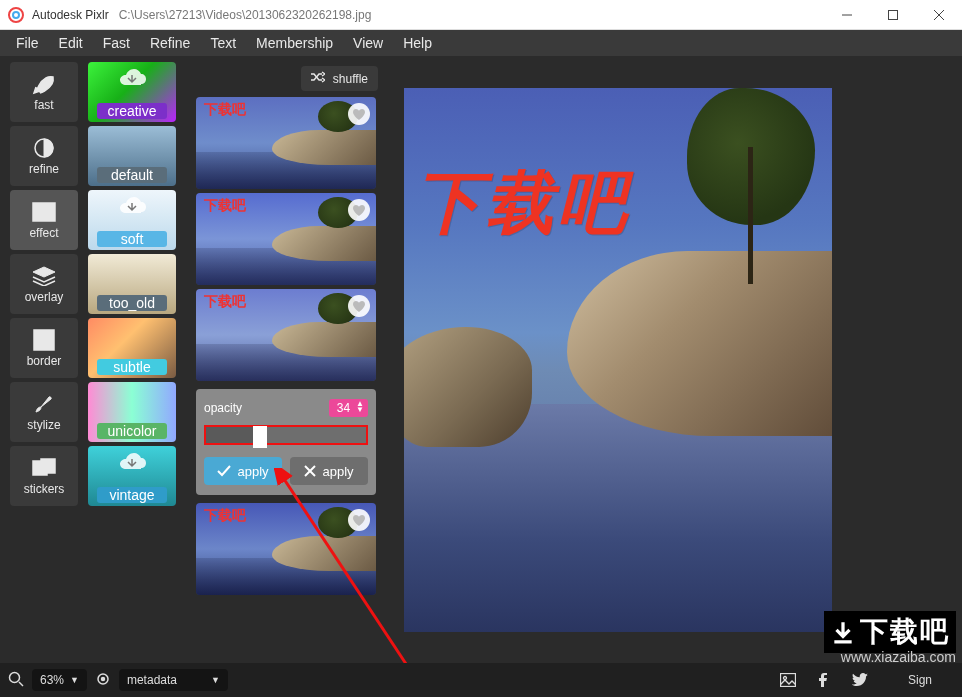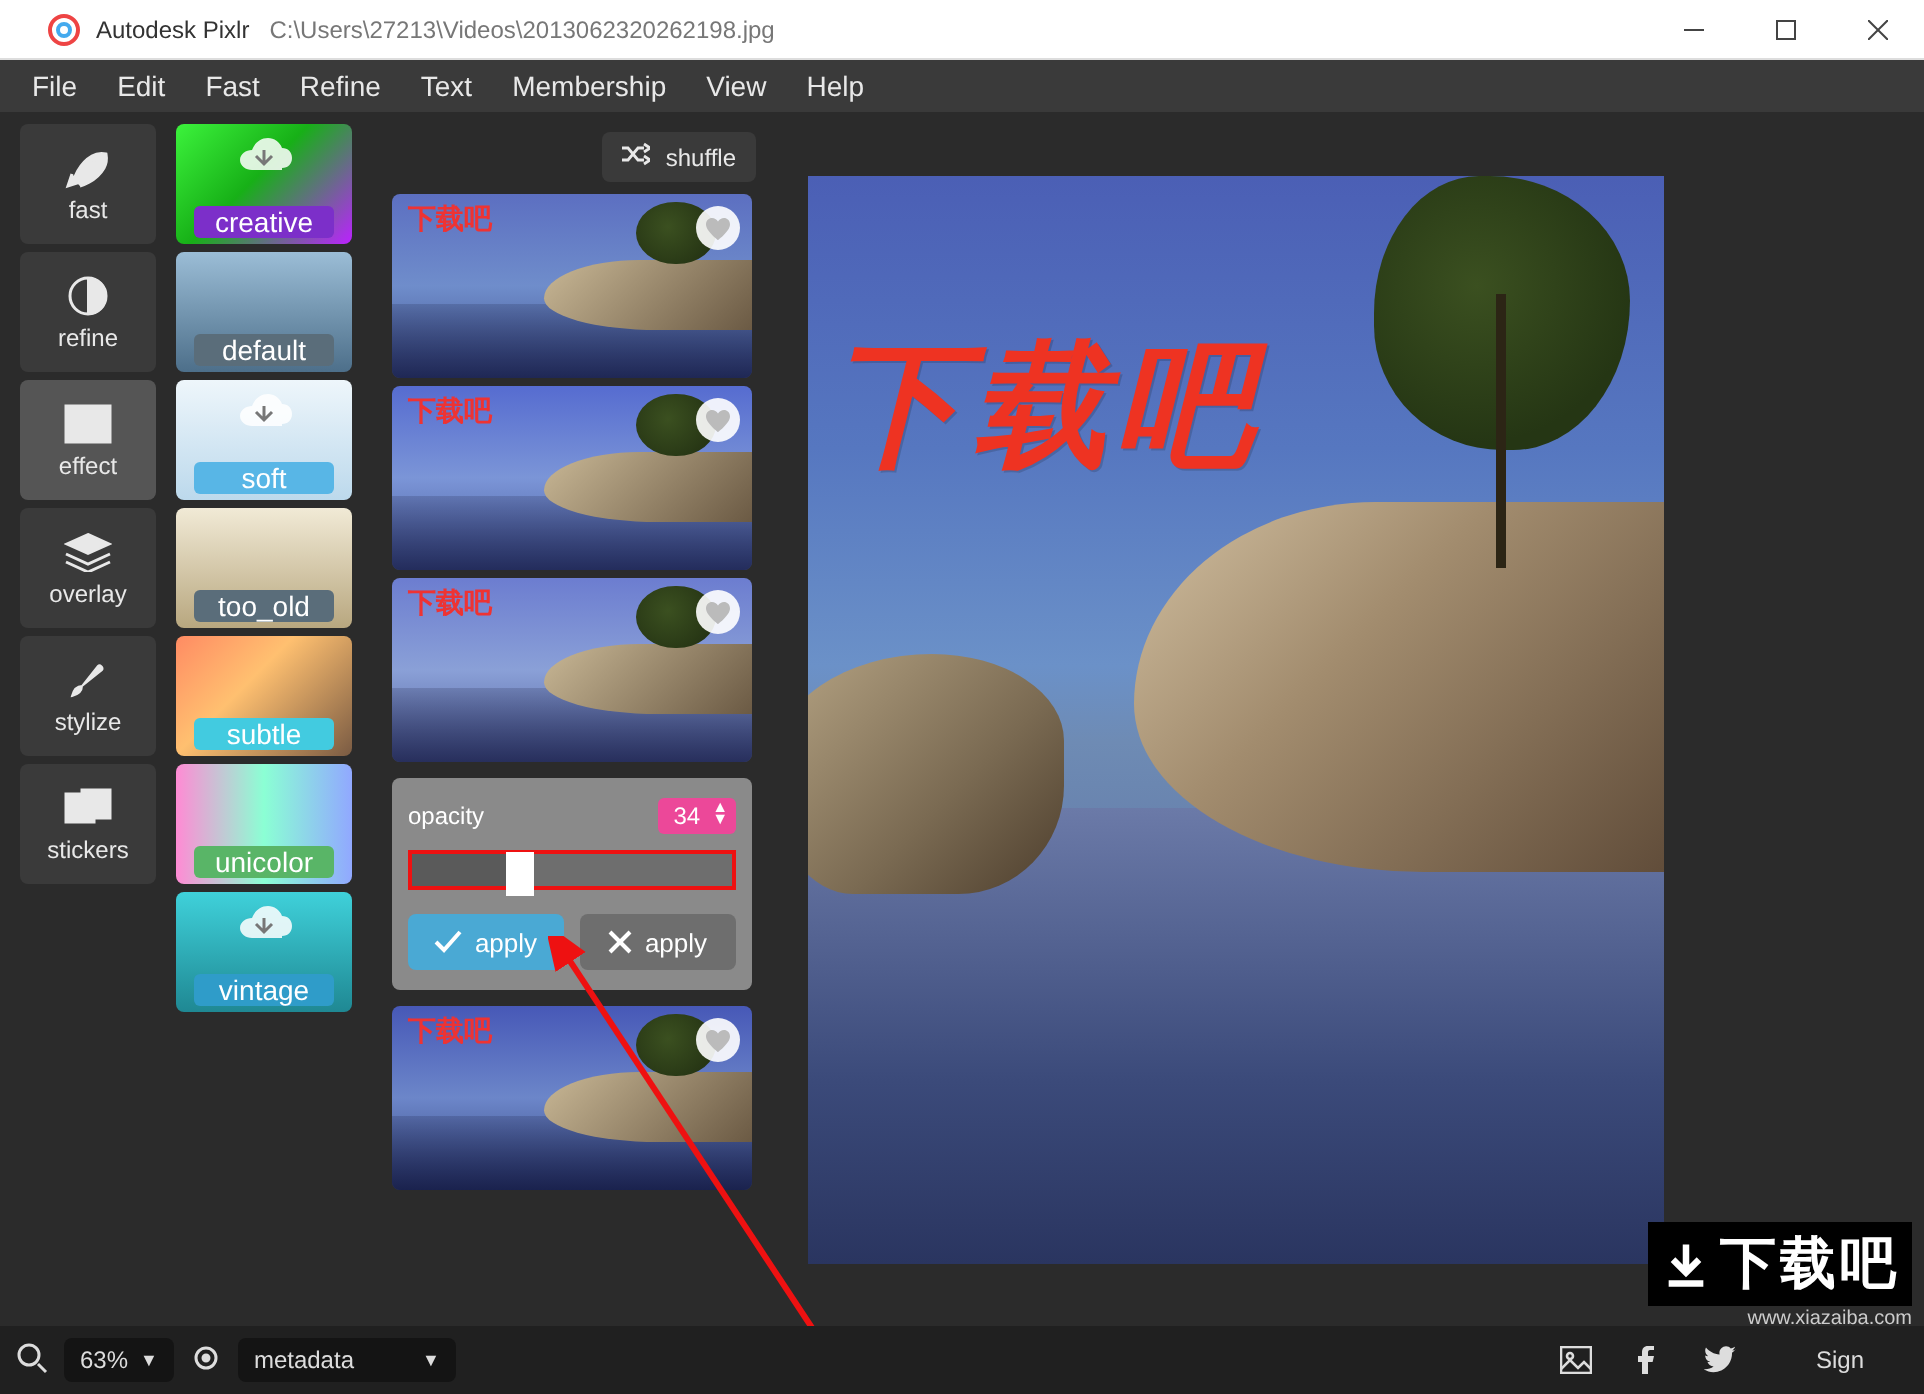--- a/index.html
+++ b/index.html
@@ -1,19 +1,19 @@
 <!DOCTYPE html>
 <html><head>
 <meta charset="utf-8">
 <style>
   * { box-sizing: border-box; user-select: none; }
   body { margin: 0; font-family: "Segoe UI", Arial, sans-serif; background: #2b2b2b; width: 962px; height: 697px; overflow: hidden; position: relative; }
 
   
-  .titlebar { height: 30px; background: #fff; display: flex; align-items: center; padding: 0 0 0 24px; color: #555; font-size: 12px; border-bottom: 1px solid #ddd; }
+  .titlebar { height: 30px; background: #fff; display: flex; align-items: center; padding: 0 0 0 8px; color: #555; font-size: 12px; border-bottom: 1px solid #ddd; }
   .titlebar .app-icon { width: 16px; height: 16px; border-radius: 50%; border: 2px solid #e44; display: inline-block; position: relative; margin-right: 8px; }
   .titlebar .app-icon::after { content: ""; position: absolute; inset: 2px; border-radius: 50%; border: 2px solid #4ae; }
   .titlebar .title-text { flex: 0 0 auto; color: #333; margin-right: 10px; }
   .titlebar .path-text { flex: 1; color: #777; }
   .win-btns { display: flex; }
   .win-btn { width: 46px; height: 30px; display: flex; align-items: center; justify-content: center; font-size: 12px; color: #444; }
   .win-btn svg { width: 10px; height: 10px; stroke: #444; stroke-width: 1; fill: none; }
 
   
   .menubar { height: 26px; background: #3a3a3a; display: flex; align-items: center; padding: 0 6px; gap: 0; }
@@ -78,21 +78,21 @@
   .sb-pill { background: #3a3a3a; border-radius: 4px; padding: 4px 8px; display: flex; align-items: center; gap: 6px; }
   .sb-dark { background: #141414; }
   .sb-social { margin-left: auto; display: flex; align-items: center; gap: 20px; }
   .sb-social .sico { width: 16px; height: 16px; display: flex; align-items: center; justify-content: center; }
   .sb-sign { margin-left: 20px; margin-right: 22px; }
 
   
   .brand { position: absolute; right: 6px; bottom: 0; width: 140px; height: 70px; color: #fff; }
   .brand .bbox { position: absolute; right: 0; bottom: 10px; background: #000; color: #fff; font-family: "SimHei","Microsoft YaHei",sans-serif; font-size: 28px; font-weight: 700; padding: 2px 6px; letter-spacing: 2px; display: flex; align-items: center; gap: 4px; }
   .brand .bbox .barrow { width: 26px; height: 26px; }
-  .brand .burl { position: absolute; right: 0; bottom: -2px; font-size: 10px; color: #ccc; }
+  .brand .burl { position: absolute; right: 0; bottom: -2px; font-size: 14px; color: #ccc; }
 
   
   .mini-scene { position: absolute; inset: 0; }
   .mini-scene .ms-sky { position: absolute; inset: 0; }
   .mini-scene .ms-water { position: absolute; left: 0; right: 0; top: 60%; bottom: 0; }
   .mini-scene .ms-rock { position: absolute; right: 0; top: 36%; width: 58%; height: 38%; border-radius: 50% 0 0 60% / 60% 0 0 50%; }
   .mini-scene .ms-tree { position: absolute; right: 10%; top: 4%; width: 22%; height: 34%; border-radius: 50%; }
 </style>
 </head>
 <body>
@@ -172,20 +172,29 @@
       </div>
       <div class="tool-btn">
         <span class="ico">
           <svg width="24" height="20" viewBox="0 0 24 20" fill="#e8e8e8">
             <path d="M12 1l11 5-11 5L1 6z"></path>
             <path d="M1 11l11 5 11-5" fill="none" stroke="#e8e8e8" stroke-width="1.5"></path>
             <path d="M1 15l11 5 11-5" fill="none" stroke="#e8e8e8" stroke-width="1.5"></path>
           </svg>
         </span>
         <span>overlay</span>
+      </div>
+      <div class="tool-btn">
+        <span class="ico">
+          <svg width="22" height="22" viewBox="0 0 22 22" fill="none" stroke="#e8e8e8" stroke-width="1.5">
+            <rect x="1" y="1" width="20" height="20"></rect>
+            <rect x="5" y="5" width="12" height="12" stroke-dasharray="2 2"></rect>
+          </svg>
+        </span>
+        <span>border</span>
       </div>
       <div class="tool-btn">
         <span class="ico">
           <svg width="22" height="22" viewBox="0 0 22 22" fill="#e8e8e8">
             <path d="M3 19c1-4 3-5 5-5l8-10c1-1 3 1 2 2l-10 8c0 2-1 4-5 5z"></path>
           </svg>
         </span>
         <span>stylize</span>
       </div>
       <div class="tool-btn">

